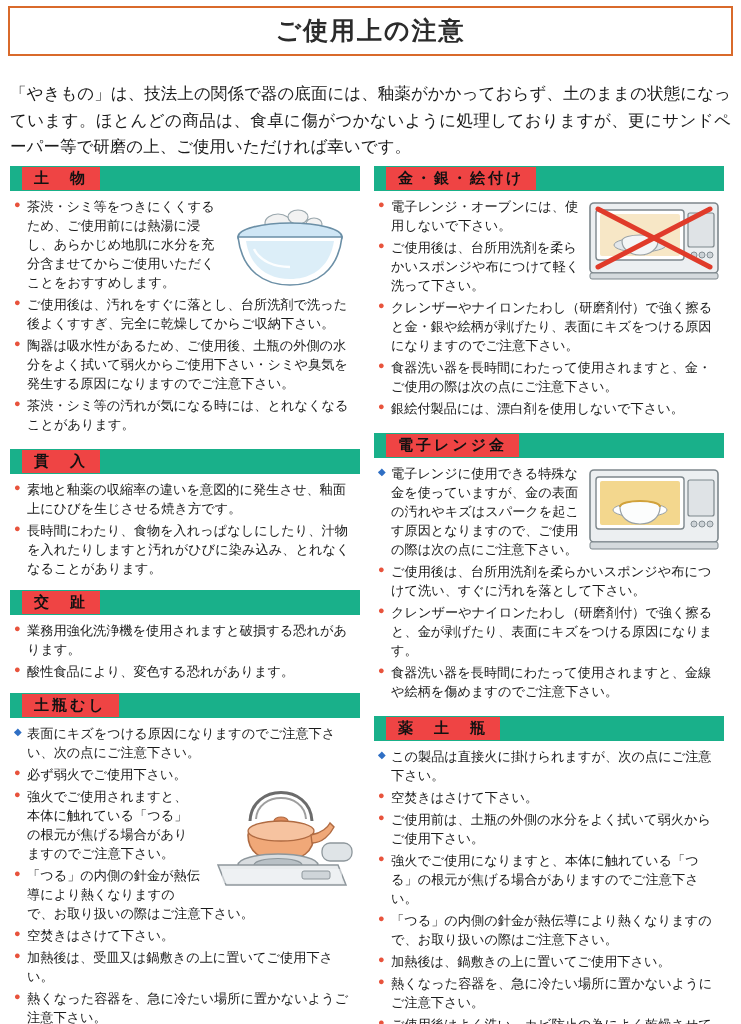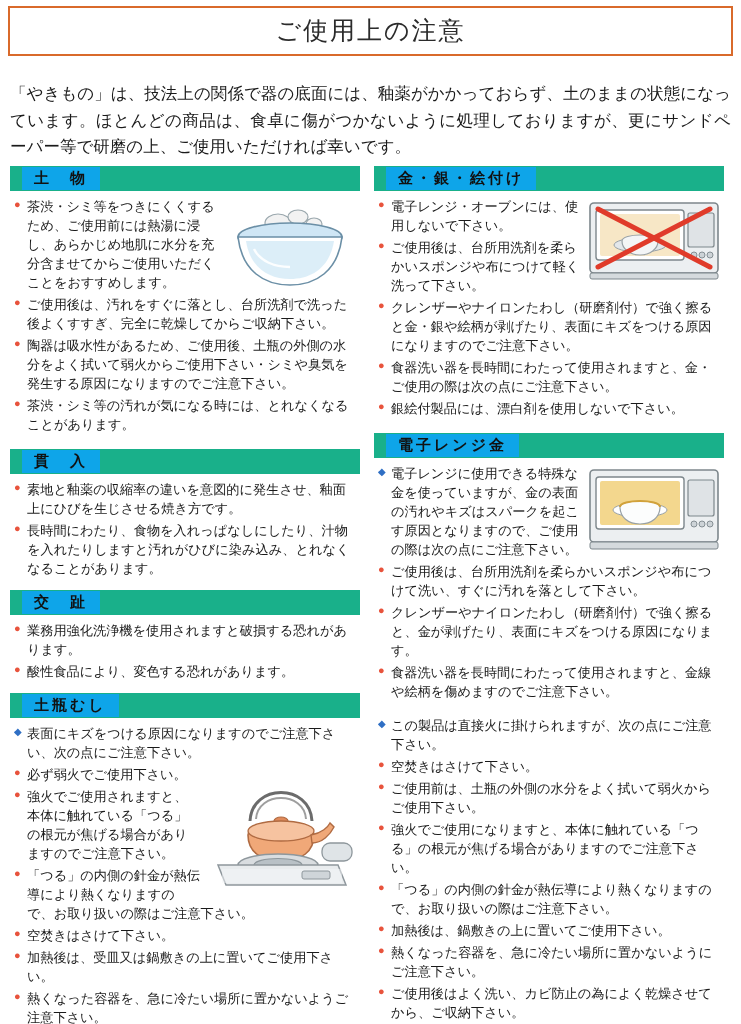--- a/index.html
+++ b/index.html
@@ -18,21 +18,21 @@
   
   .header {
     margin: 6px 8px 0 8px;
     border: 2px solid #d96a2b;
     background: #ffffff;
     text-align: center;
     padding: 6px 0 7px 0;
   }
   .header-title {
     font-size: 25px;
-    font-weight: normal;
+    font-weight: bold;
     color: #2b2b2b;
     letter-spacing: 2px;
   }
   
   .intro {
     margin: 24px 10px 6px 10px;
     font-size: 16.5px;
     line-height: 1.62;
     color: #1a1a1a;
     text-align: justify;
@@ -52,21 +52,21 @@
   .sec-head {
     background: #19b08a;
     color: #ffffff;
     height: 25px;
     display: flex;
     align-items: center;
     padding-left: 12px;
     margin-bottom: 6px;
   }
   .sec-head .label {
-    background: #0ea5e9;
+    background: #ef4444;
     color: #111111;
     font-size: 15px;
     font-weight: bold;
     padding: 1px 12px 2px 12px;
     letter-spacing: 3px;
     line-height: 1.35;
   }
 
   .items { padding: 0 2px 0 4px; }
   .item {
@@ -252,20 +252,23 @@
           </div>
           <div class="item diamond"><span class="bullet">◆</span><span>電子レンジに使用できる特殊な金を使っていますが、金の表面の汚れやキズはスパークを起こす原因となりますので、ご使用の際は次の点にご注意下さい。</span></div>
           <div class="clear"></div>
           <div class="item"><span class="bullet">●</span><span>ご使用後は、台所用洗剤を柔らかいスポンジや布につけて洗い、すぐに汚れを落として下さい。</span></div>
           <div class="item"><span class="bullet">●</span><span>クレンザーやナイロンたわし（研磨剤付）で強く擦ると、金が剥げたり、表面にキズをつける原因になります。</span></div>
           <div class="item"><span class="bullet">●</span><span>食器洗い器を長時間にわたって使用されますと、金線や絵柄を傷めますのでご注意下さい。</span></div>
         </div>
       </div>
 
       <div class="section">
+        <div class="sec-head">
+          <span class="label">薬　土　瓶</span>
+        </div>
         <div class="items">
           <div class="item diamond"><span class="bullet">◆</span><span>この製品は直接火に掛けられますが、次の点にご注意下さい。</span></div>
           <div class="item"><span class="bullet">●</span><span>空焚きはさけて下さい。</span></div>
           <div class="item"><span class="bullet">●</span><span>ご使用前は、土瓶の外側の水分をよく拭いて弱火からご使用下さい。</span></div>
           <div class="item"><span class="bullet">●</span><span>強火でご使用になりますと、本体に触れている「つる」の根元が焦げる場合がありますのでご注意下さい。</span></div>
           <div class="item"><span class="bullet">●</span><span>「つる」の内側の針金が熱伝導により熱くなりますので、お取り扱いの際はご注意下さい。</span></div>
           <div class="item"><span class="bullet">●</span><span>加熱後は、鍋敷きの上に置いてご使用下さい。</span></div>
           <div class="item"><span class="bullet">●</span><span>熱くなった容器を、急に冷たい場所に置かないようにご注意下さい。</span></div>
           <div class="item"><span class="bullet">●</span><span>ご使用後はよく洗い、カビ防止の為によく乾燥させてから、ご収納下さい。</span></div>
 

